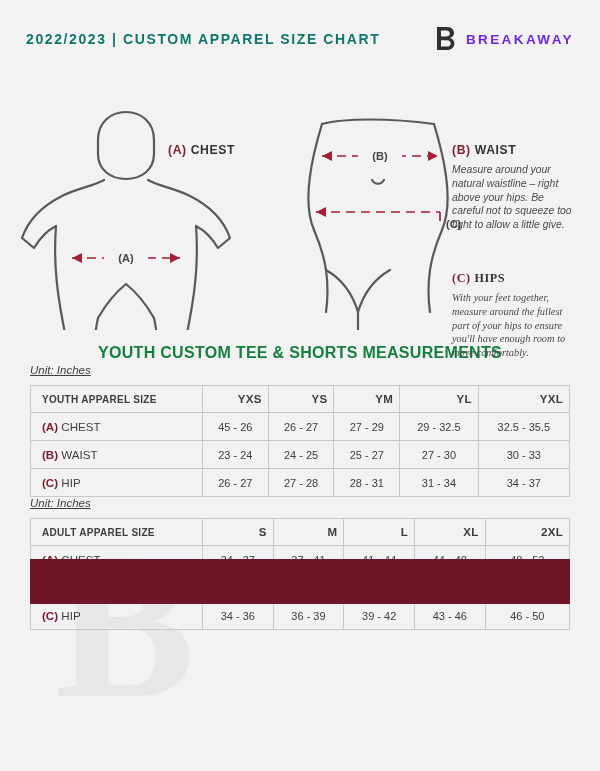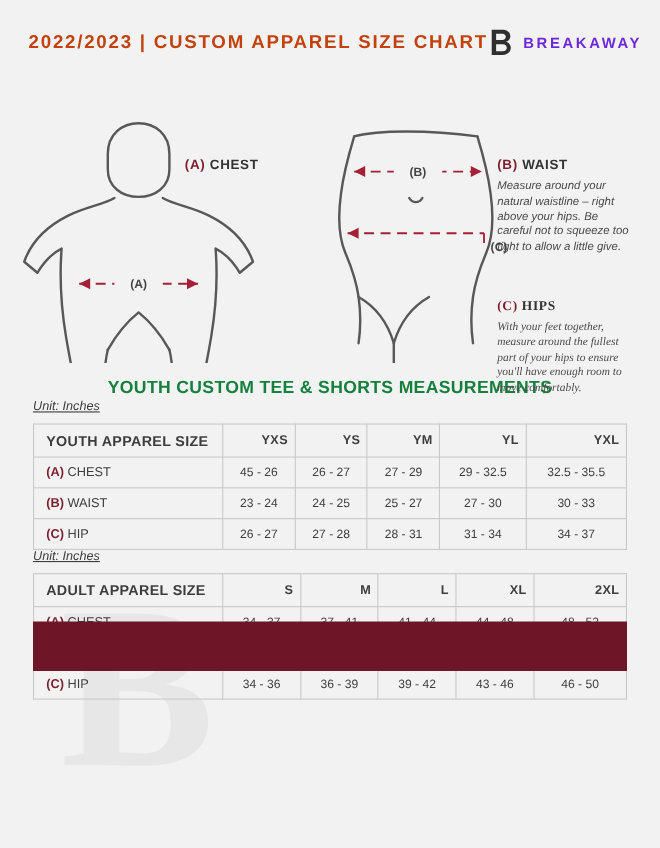--- a/index.html
+++ b/index.html
@@ -31,24 +31,24 @@
   .page { position: relative; z-index: 1; }
 
   
   .header {
     display: flex;
     align-items: center;
     justify-content: space-between;
     padding: 26px 26px 8px 26px;
   }
   .header-title {
-    font-size: 17px;
+    font-size: 14px;
     font-weight: bold;
     letter-spacing: 1.6px;
-    color: #c2410c;
+    color: #0f766e;
     white-space: nowrap;
   }
   .brand {
     display: flex;
     align-items: center;
     gap: 10px;
   }
   .brand-mark {
     width: 22px; height: 26px;
     display: flex; align-items: center; justify-content: center;
@@ -118,21 +118,21 @@
     color: #3d3d3d;
     font-weight: normal;
     height: 27px;
   }
   thead th { font-weight: bold; font-size: 11.5px; letter-spacing: 0.3px; text-align: right; }
   thead th.rowhead, tbody td.rowhead {
     text-align: left;
     padding-left: 11px;
     width: 172px;
   }
-  thead th.rowhead { font-size: 13px; }
+  thead th.rowhead { font-size: 10px; }
   tbody td.rowhead { font-size: 11.6px; }
   .mk { color: #7b1f2e; font-weight: bold; }
 
   
   .footer-bar {
     position: absolute;
     left: 30px;
     right: 30px;
     bottom: 26px;
     height: 45px;

